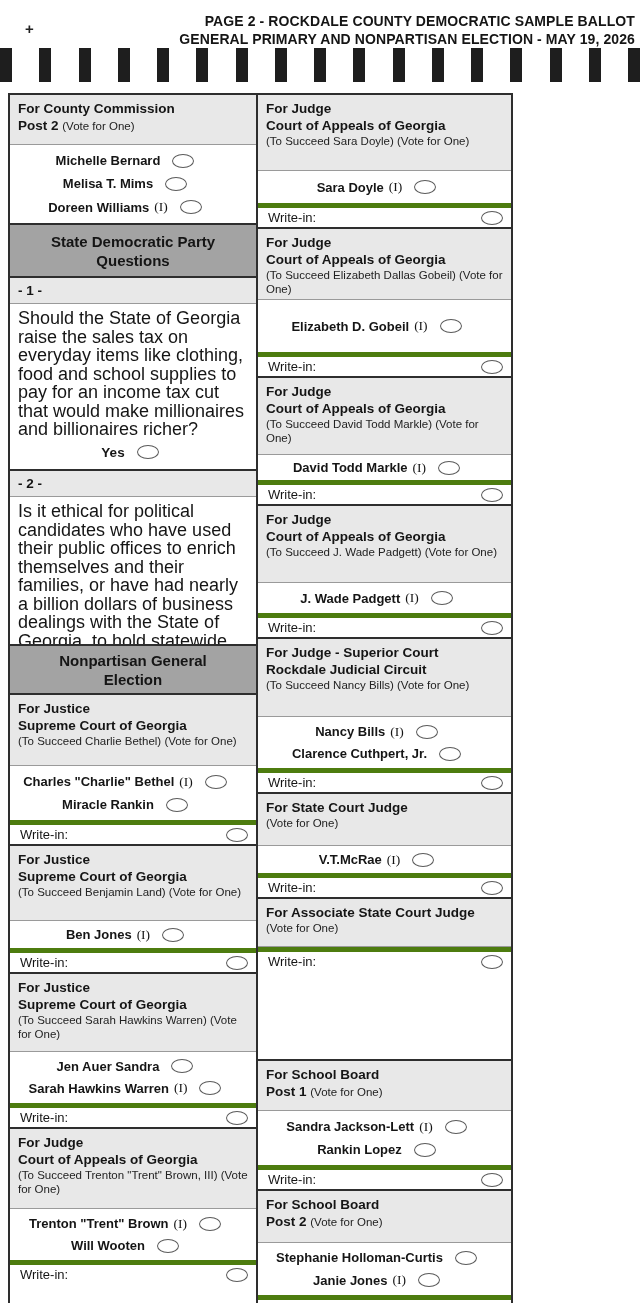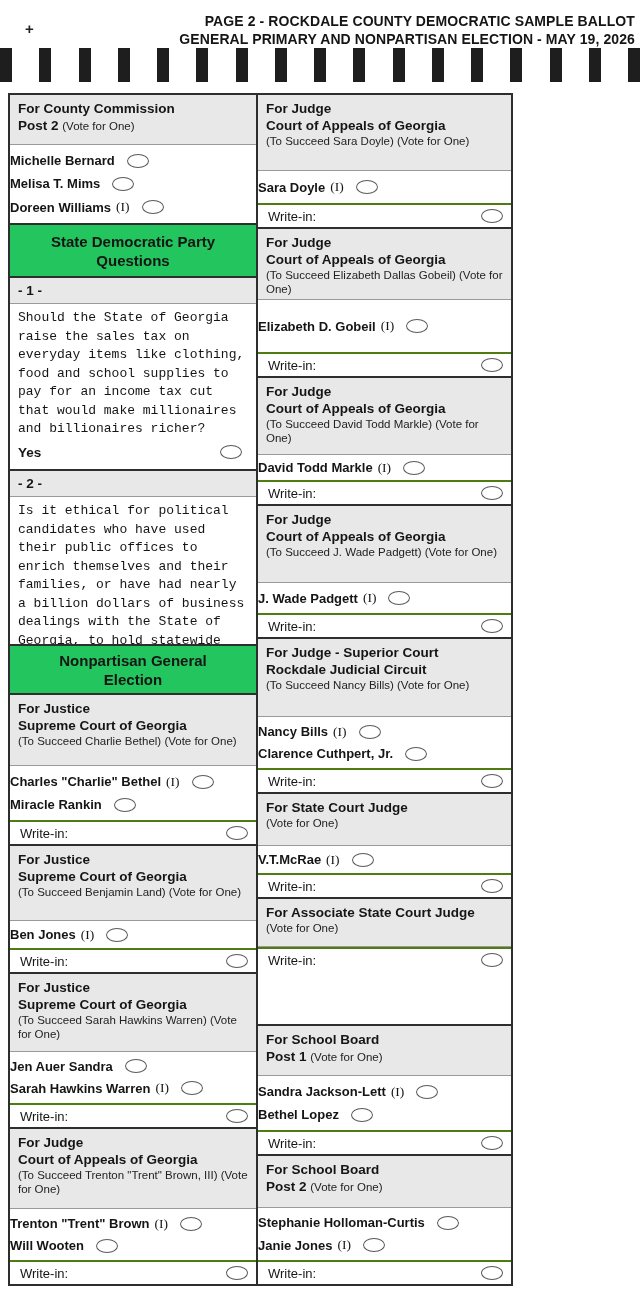--- a/index.html
+++ b/index.html
@@ -21,41 +21,41 @@
 
   .sec { border-top: 2px solid #2e2e2e; display: flex; flex-direction: column; background: #fff; }
   .col .sec:first-child { border-top: none; }
 
   .chead { background: #e8e8e8; padding: 5px 8px 3px 8px; border-bottom: 1px solid #9a9a9a; }
   .t   { font-weight: bold; font-size: 13.5px; line-height: 17px; }
   .sub { font-size: 11.5px; line-height: 14px; font-weight: normal; color:#222; }
   .sub-inline { font-size: 11.5px; font-weight: normal; color:#222; }
 
   .cands { flex: 1; display: flex; flex-direction: column; justify-content: space-evenly; }
-  .cand  { display: flex; justify-content: flex-start; align-items: center; padding-right: 16px; }
+  .cand  { display: flex; justify-content: center; align-items: center; padding-right: 16px; }
   .nm  { font-weight: bold; font-size: 13px; }
   .inc { font-family: "Liberation Serif", serif; font-size: 13.5px; }
   .inc:not(:empty) { margin-left: 5px; }
   .oval { width: 22px; height: 14px; border: 1.5px solid #5a5a5a; border-radius: 50%;
           margin-left: 12px; flex: none; background: #fff; }
 
-  .writein { height: 24px; flex: none; border-top: 2px solid #4d7c0f; display: flex;
+  .writein { height: 24px; flex: none; border-top: 5px solid #4d7c0f; display: flex;
              align-items: center; justify-content: space-between; padding: 0 8px 0 10px;
              font-size: 13px; }
   .writein .oval { margin-left: 0; }
 
-  .banner { background: #22c55e; align-items: center; justify-content: center; text-align: center; }
+  .banner { background: #a3a3a3; align-items: center; justify-content: center; text-align: center; }
   .btext  { font-weight: bold; font-size: 15px; line-height: 19px; padding: 0 28px; }
 
   .qnum  { height: 26px; flex: none; background: #e8e8e8; font-weight: bold; font-size: 13.5px;
            padding: 5px 8px 0; border-bottom: 1px solid #9a9a9a; }
   .qbody { flex: 1; display: flex; flex-direction: column; padding: 5px 6px 6px 8px; }
-  .qtext { font-size: 13px; line-height: 18.5px; font-family: Liberation Mono, monospace; }
+  .qtext { font-size: 18px; line-height: 18.5px; }
   .qspacer { flex: 1; }
-  .qopt  { height: 27px; flex: none; display: flex; justify-content: space-between; align-items: center; padding-right: 8px; }
+  .qopt  { height: 27px; flex: none; display: flex; justify-content: center; align-items: center; padding-right: 8px; }
   .qopt .nm { font-size: 13.5px; }
 </style>
 </head>
 <body>
 
 <div class="plus">+</div>
 <div class="pagehead">
   <div>PAGE 2 - ROCKDALE COUNTY DEMOCRATIC SAMPLE BALLOT</div>
   <div>GENERAL PRIMARY AND NONPARTISAN ELECTION - MAY 19, 2026</div>
 </div>
@@ -354,21 +354,21 @@
             <span class="inc">(I)</span>
             <span class="oval"></span>
           </div>
       </div>
       <div class="writein">
           <span>Write-in:</span>
           <span class="oval"></span>
         </div>
     </div>
 
-    <div class="sec" style="height:127px">
+    <div class="sec" style="height:162px">
       <div class="chead" style="height:48px">
         <div class="t">For Associate State Court Judge</div>
         <div class="sub">(Vote for One)</div>
       </div>
       <div class="writein">
           <span>Write-in:</span>
           <span class="oval"></span>
         </div>
     </div>
 
@@ -377,21 +377,21 @@
         <div class="t">For School Board</div>
         <div class="t"><span>Post 1</span> <span class="sub-inline">(Vote for One)</span></div>
       </div>
       <div class="cands">
         <div class="cand">
             <span class="nm">Sandra Jackson-Lett</span>
             <span class="inc">(I)</span>
             <span class="oval"></span>
           </div>
         <div class="cand">
-            <span class="nm">Bethel Lopez</span>
+            <span class="nm">Rankin Lopez</span>
             <span class="inc"></span>
             <span class="oval"></span>
           </div>
       </div>
       <div class="writein">
           <span>Write-in:</span>
           <span class="oval"></span>
         </div>
     </div>
 

